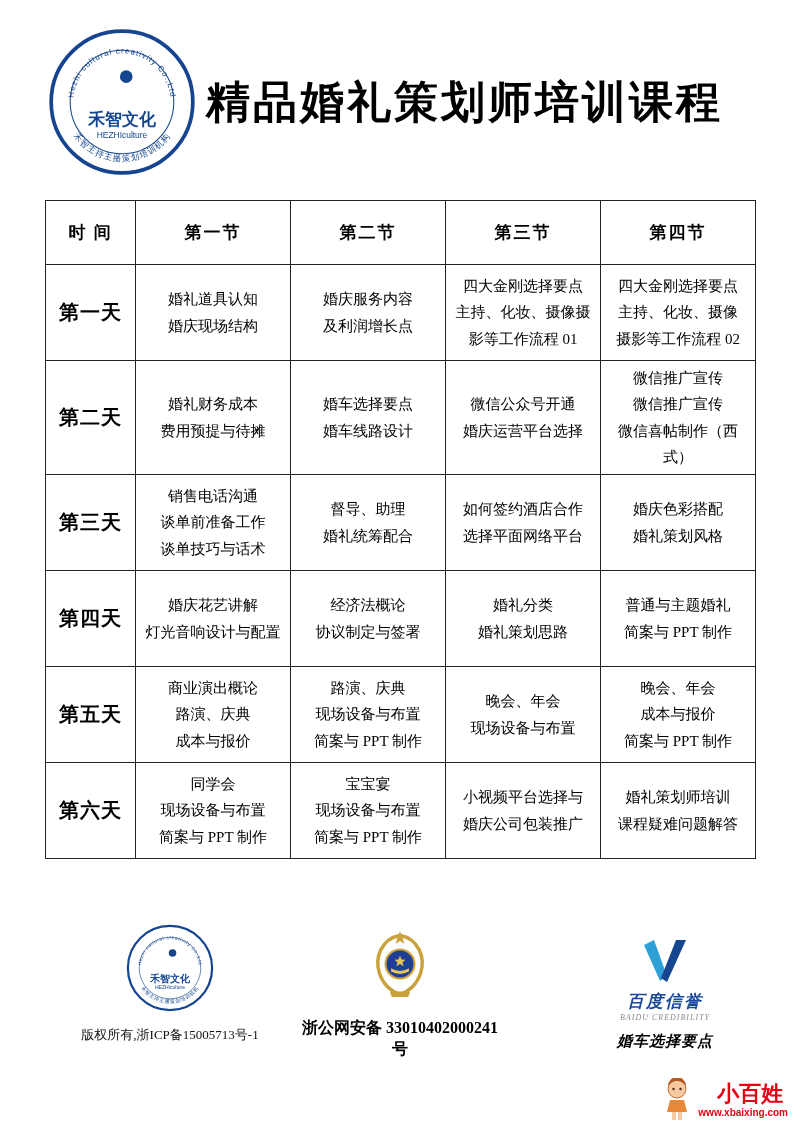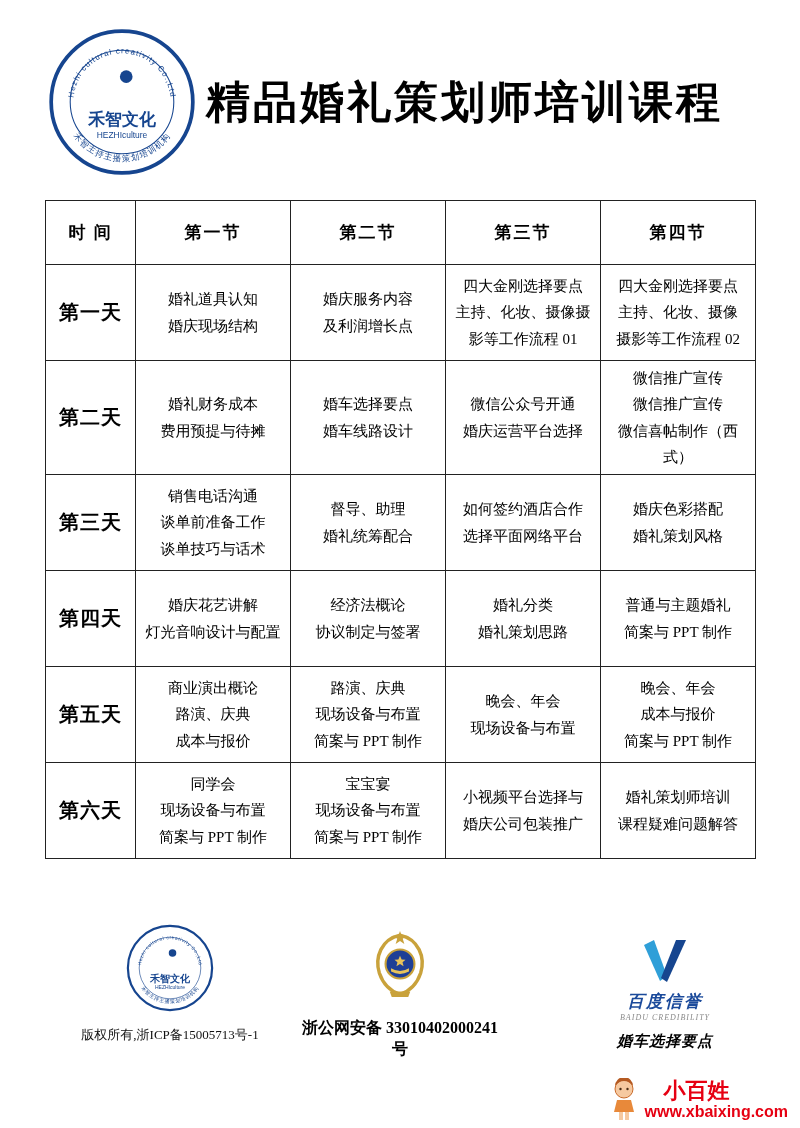--- a/index.html
+++ b/index.html
@@ -50,21 +50,21 @@
   .baidu-sub   { font-size:8px; color:#8a8a8a; letter-spacing:1px; }
   .baidu-cert  { margin-top:10px; font-size:15px; font-weight:bold; color:#000; letter-spacing:1px; }
 
   
   .watermark { position:absolute; right:12px; bottom:6px;
                display:flex; align-items:center; color:#e60012; }
   .mascot { width:34px; height:44px; margin-right:4px; }
   .wm-text { text-align:left; }
   .wm-name { font-size:22px; font-weight:bold; line-height:1.1;
              font-family:"Liberation Sans","DejaVu Sans",sans-serif;margin-left:19px; }
-  .wm-url  { font-size:16px; font-weight:bold;
+  .wm-url  { font-size:10px; font-weight:bold;
              font-family:"Liberation Sans","DejaVu Sans",sans-serif; }
 
   svg text { font-family:"Liberation Sans","DejaVu Sans",sans-serif; }
 </style>
 </head>
 <body>
 
 <div class="page">
 
   <div class="header">

